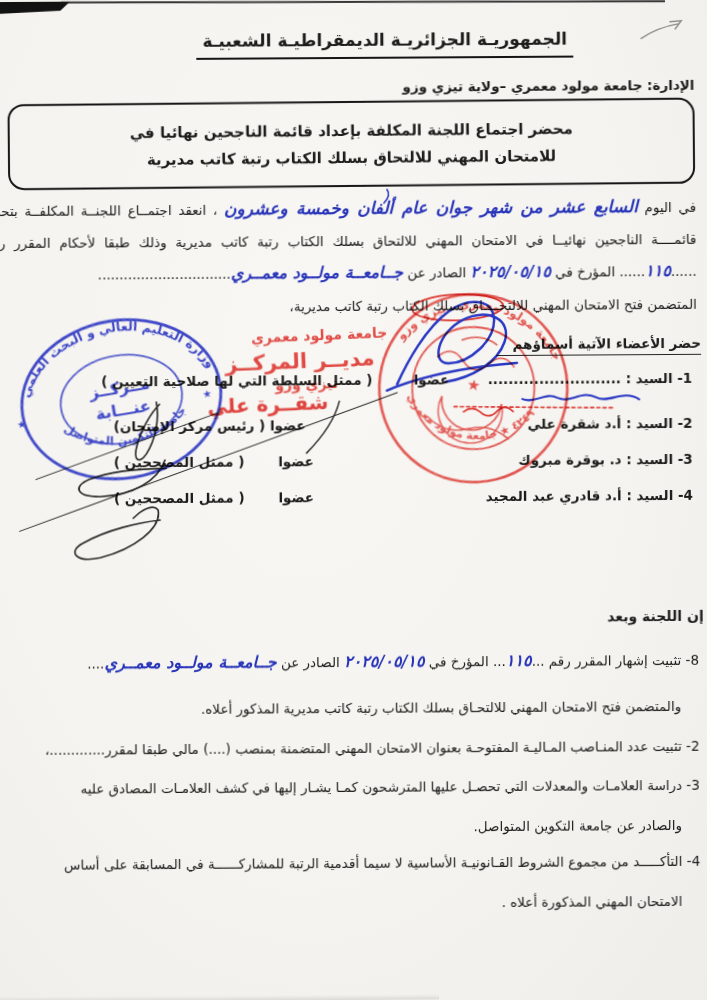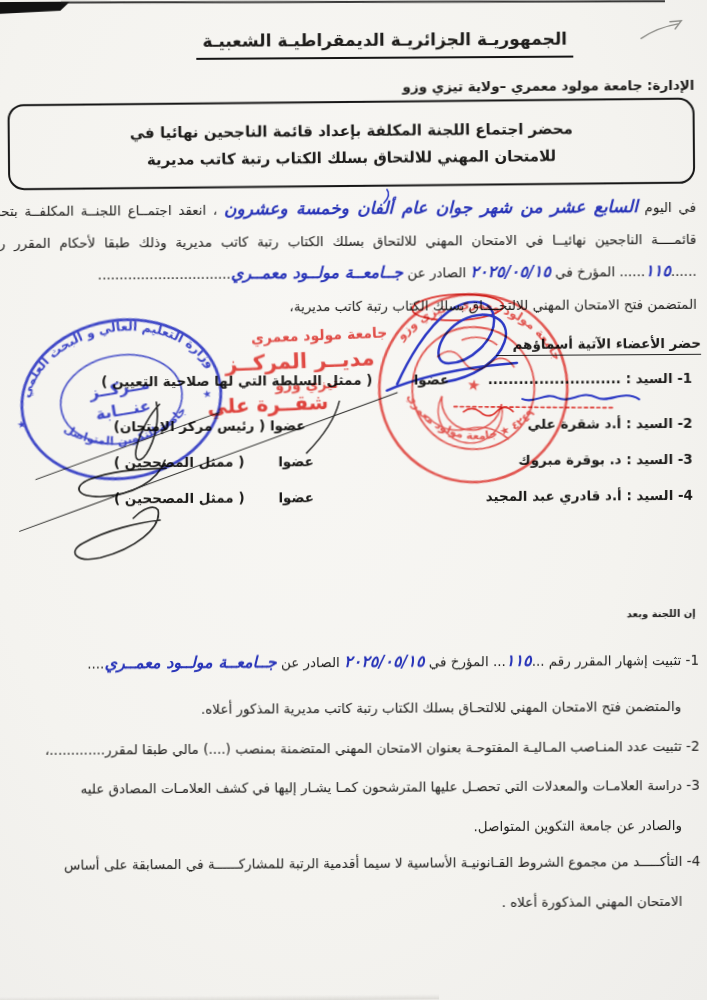--- a/index.html
+++ b/index.html
@@ -37,21 +37,21 @@
   .p-cont{margin-top:1px;}
   .attendees-heading{position:absolute;top:337px;right:5px;font-size:13.5px;font-weight:700;
     border-bottom:1.6px solid #242424;padding-left:16px;padding-bottom:3px;}
   .member-row{position:absolute;right:14px;left:8px;height:22px;font-size:13.5px;}
   .m-name{position:absolute;right:0;top:0;font-weight:700;white-space:nowrap;}
   .m-role{position:absolute;top:0;display:flex;justify-content:space-between;white-space:nowrap;font-weight:700;}
   .row1{top:372px;} .row1 .m-role{left:118px;width:348px;}
   .row2{top:417px;} .row2 .m-role{left:130px;width:192px;}
   .row3{top:453px;} .row3 .m-role{left:130px;width:200px;}
   .row4{top:489px;} .row4 .m-role{left:130px;width:200px;}
-  .delib-intro{position:absolute;top:610px;right:12px;font-size:10px;font-weight:700;}
+  .delib-intro{position:absolute;top:610px;right:4px;font-size:14px;font-weight:700;}
   .res{position:absolute;right:9px;left:9px;font-size:13.5px;text-align:right;white-space:nowrap;}
   .res-wrap{white-space:normal;text-align:justify;}
   .r1{top:652px;} .r1b{top:700px;right:27px;} .r2{top:740px;}
   .r3{top:779px;} .r3b{top:819px;right:27px;} .r4{top:855px;} .r4b{top:895px;right:27px;}
   
   .stamp{position:absolute;mix-blend-mode:multiply;pointer-events:none;}
   .blue-seal{left:36px;top:306px;width:220px;height:184px;transform:rotate(-9deg);opacity:.92;}
   .red-seal{left:392px;top:291px;width:212px;height:196px;transform:rotate(8deg);opacity:.85;}
   .ink-overlay{position:absolute;inset:0;mix-blend-mode:multiply;pointer-events:none;}
   .red-stamp-text{position:absolute;color:#dd3832;font-weight:700;white-space:nowrap;
@@ -113,21 +113,21 @@
       <span class="m-name">4- السيد : أ.د قادري عبد المجيد</span>
       <span class="m-role">
         <span>عضوا</span>
         <span>( ممثل المصححين )</span>
       </span>
     </div>
 
     <div class="delib-intro">إن اللجنة وبعد</div>
 
     <div class="res r1 res-wrap">
-      <span>1- تثبيت إشهار المقرر رقم </span><span class="dots">...</span><span class="hw hw-md">١١٥</span><span class="dots">...</span><span> المؤرخ في </span><span class="hw hw-md">٢٠٢٥/٠٥/١٥</span><span> الصادر عن </span><span class="hw hw-md">جــامعــة مولــود معمــري</span><span class="dots">....</span>
+      <span>8- تثبيت إشهار المقرر رقم </span><span class="dots">...</span><span class="hw hw-md">١١٥</span><span class="dots">...</span><span> المؤرخ في </span><span class="hw hw-md">٢٠٢٥/٠٥/١٥</span><span> الصادر عن </span><span class="hw hw-md">جــامعــة مولــود معمــري</span><span class="dots">....</span>
     </div>
     <div class="res r1b">والمتضمن فتح الامتحان المهني للالتحـاق بسلك الكتاب رتبة كاتب مديرية المذكور أعلاه.</div>
     <div class="res r2">2- تثبيت عدد المنـاصب المـاليـة المفتوحـة بعنوان الامتحان المهني المتضمنة بمنصب (....) مالي طبقا لمقرر.............،</div>
     <div class="res r3">3- دراسة العلامـات والمعدلات التي تحصـل عليها المترشحون كمـا يشـار إليها في كشف العلامـات المصادق عليه</div>
     <div class="res r3b">والصادر عن جامعة التكوين المتواصل.</div>
     <div class="res r4">4- التأكـــــد من مجموع الشروط القـانونيـة الأساسية لا سيما أقدمية الرتبة للمشاركــــــة في المسابقة على أساس</div>
     <div class="res r4b">الامتحان المهني المذكورة أعلاه .</div>
 
     <svg class="stamp blue-seal" viewBox="0 0 220 184">
       <defs>

